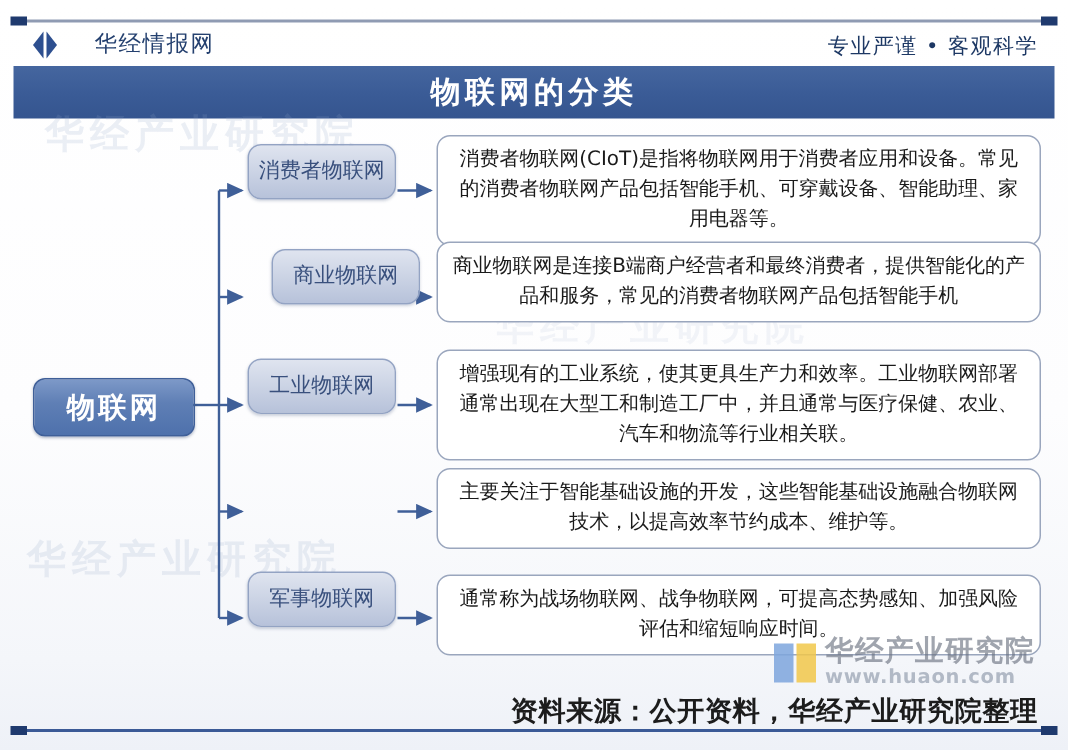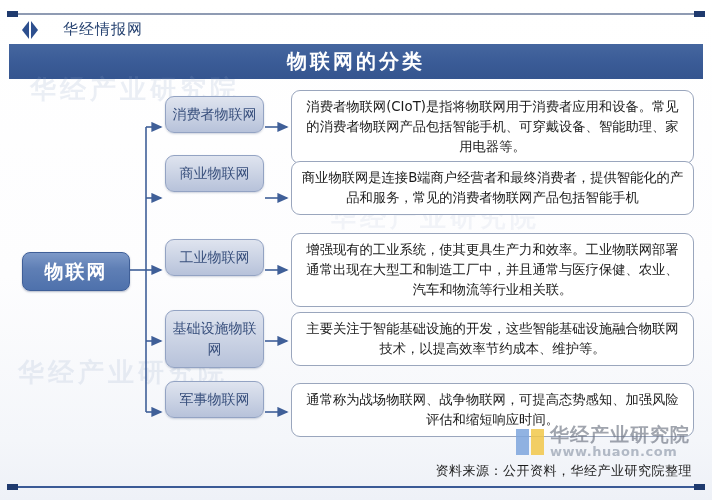--- a/index.html
+++ b/index.html
@@ -171,24 +171,25 @@
     color: #1a1a1a;
     font-size: 13.3px;
     line-height: 20px;
     text-align: center;
   }
 
   
   .source {
     position: absolute;
     right: 20px; top: 462px;
-    font-size: 13px;
+    font-size: 18px;
     color: #1c1c1c;
     letter-spacing: .5px;
     white-space: nowrap;
+    font-weight: bold;
   }
   .corner-wm {
     position: absolute;
     right: 22px; top: 425px;
     display: flex;
     align-items: center;
     gap: 6px;
     opacity: .85;
     pointer-events: none;
   }
@@ -225,20 +226,21 @@
     <span class="cap r"></span>
   </div>
 
   <div class="brand">
     <span class="brand-mark">
       <i class="a"></i>
         <i class="b"></i>
     </span>
     <span class="brand-text">华经情报网</span>
   </div>
+  <div class="slogan">专业严谨 • 客观科学</div>
 
   <div class="titlebar">
     <span class="t">物联网的分类</span>
   </div>
 
   <div class="wm w1">华经产业研究院</div>
   <div class="wm w2">华经产业研究院</div>
   <div class="wm w3">华经产业研究院</div>
 
   <div class="canvas">
@@ -269,33 +271,30 @@
 
     <div class="root-node">
       <span>物联网</span>
     </div>
 
     <div class="row" style="top:14px;">
       <div class="cat">消费者物联网</div>
     </div>
     <div class="desc" style="top:8px;">消费者物联网(CIoT)是指将物联网用于消费者应用和设备。常见的消费者物联网产品包括智能手机、可穿戴设备、智能助理、家用电器等。</div>
 
-    <div class="row" style="top:73px;">
+    <div class="row" style="top:84px;margin-left:16px;">
       <div class="cat">商业物联网</div>
     </div>
     <div class="desc" style="top:79px;">商业物联网是连接B端商户经营者和最终消费者，提供智能化的产品和服务，常见的消费者物联网产品包括智能手机</div>
 
     <div class="row" style="top:157px;">
       <div class="cat">工业物联网</div>
     </div>
     <div class="desc" style="top:151px;">增强现有的工业系统，使其更具生产力和效率。工业物联网部署通常出现在大型工和制造工厂中，并且通常与医疗保健、农业、汽车和物流等行业相关联。</div>
 
-    <div class="row" style="top:228px;">
-      <div class="cat">基础设施物联网</div>
-    </div>
     <div class="desc" style="top:230px;text-align:center;">主要关注于智能基础设施的开发，这些智能基础设施融合物联网技术，以提高效率节约成本、维护等。</div>
 
     <div class="row" style="top:299px;">
       <div class="cat">军事物联网</div>
     </div>
     <div class="desc" style="top:301px;">通常称为战场物联网、战争物联网，可提高态势感知、加强风险评估和缩短响应时间。</div>
 
   </div>
 
   <div class="corner-wm">

